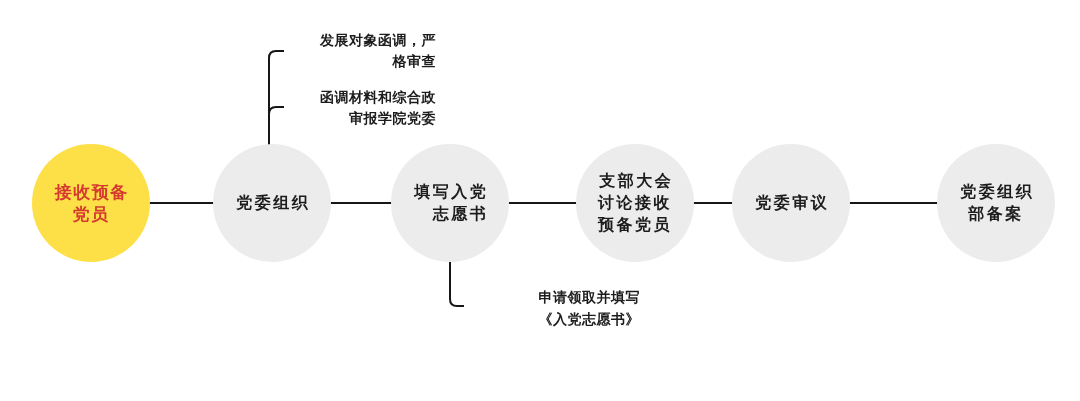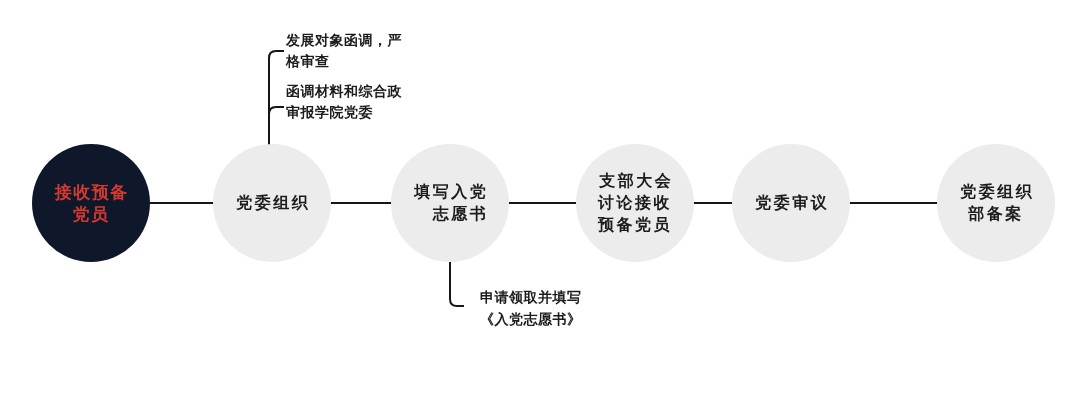--- a/index.html
+++ b/index.html
@@ -46,21 +46,21 @@
   .node-label {
     white-space: pre-line;
     font-size: 16px;
     font-weight: bold;
     line-height: 22px;
     letter-spacing: 2.5px;
     color: #1c1c1c;
     text-indent: 2.5px; 
   }
   .node--highlight {
-    background: #0f172a;
+    background: #fde047;
   }
   .node--highlight .node-label {
     color: #d53a2f;
     font-size: 17px;
     letter-spacing: 1.5px;
     text-indent: 1.5px;
   }
   .node--n1 { left: 32px; }
   .node--n2 { left: 213px; }
   .node--n3 { left: 391px; text-align: right; }
@@ -69,23 +69,24 @@
   .node--n6 { left: 937px; text-align: center; }
 
   .annotation {
     position: absolute;
     white-space: pre-line;
     font-size: 14px;
     font-weight: bold;
     line-height: 21px;
     letter-spacing: 0.5px;
     color: #1c1c1c;
+    text-align: right;
   }
   .annotation--top1 { left: 286px; top: 30px; width: 150px; }
-  .annotation--top2 { left: 286px; top: 81px; width: 150px; }
+  .annotation--top2 { left: 286px; top: 87px; width: 150px; }
   .annotation--bottom1 { left: 480px; top: 286px; width: 160px; line-height: 22px; }
 </style>
 </head>
 <body>
 
 <div class="canvas">
 
   <div class="flow-line"></div>
 
   <svg class="elbow-svg" viewBox="0 0 1080 401" xmlns="http://www.w3.org/2000/svg">

